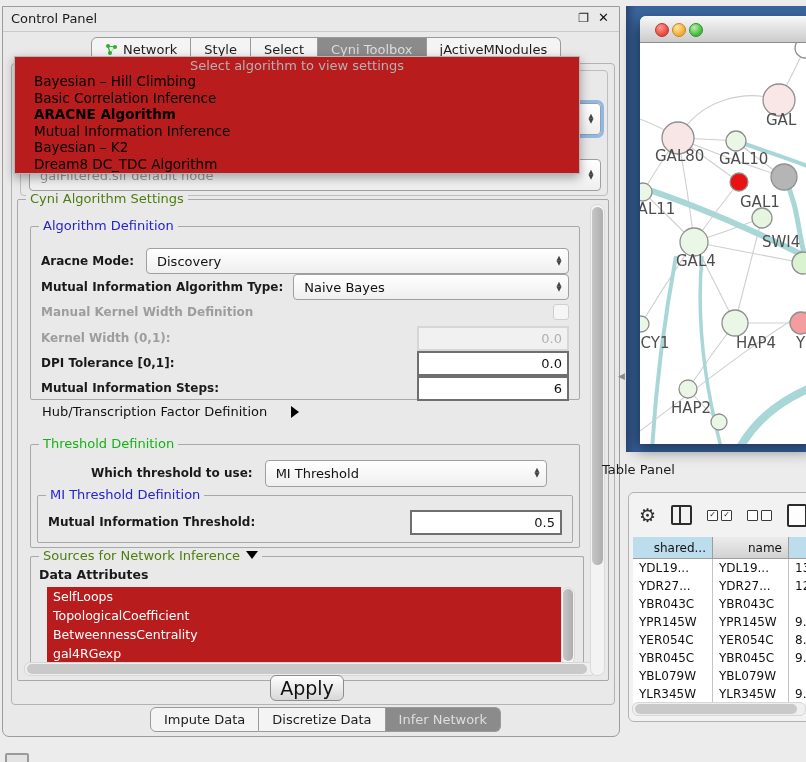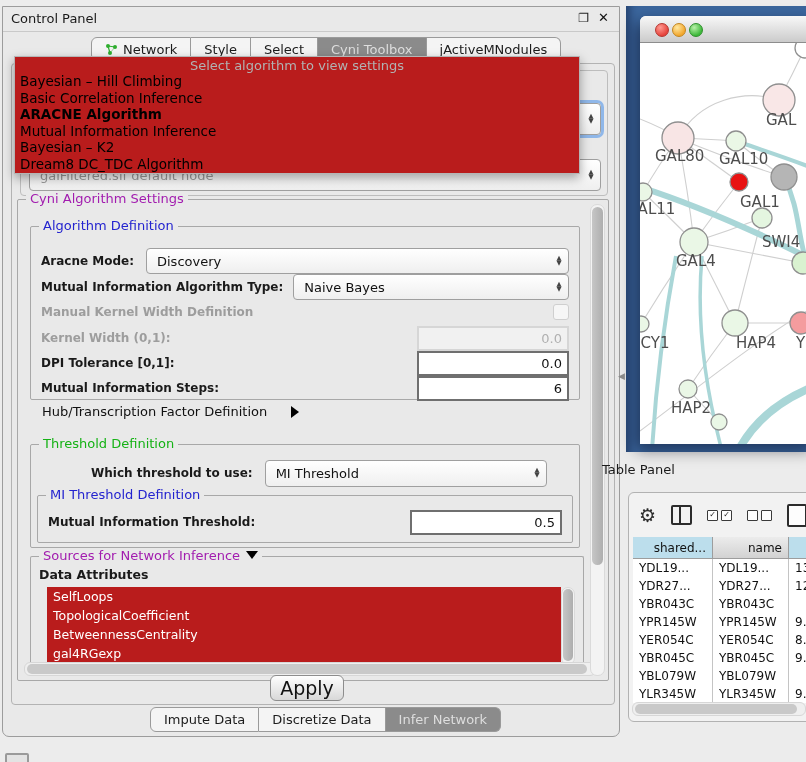--- a/index.html
+++ b/index.html
@@ -31,25 +31,25 @@
      display:flex;align-items:center;font-size:13px;color:#111;cursor:default;}
   .combo .val{padding-left:10px;flex:1;white-space:nowrap;overflow:hidden;}
   .combo .stepper{width:18px;align-self:stretch;display:flex;flex-direction:column;align-items:center;
      justify-content:center;font-size:6.5px;line-height:5px;color:#444;}
   .combo.focusring{box-shadow:0 0 0 3px rgba(96,156,233,.65);}
   .combo.ghost .val{color:#9a9a9a;}
   
   #algo-popup{left:14px;top:56px;width:564px;height:116px;background:#b91c1c;border:1px solid #b5b5b5;
      box-shadow:0 4px 10px rgba(0,0,0,.35);z-index:50;}
   #algo-prompt{height:15px;text-align:center;font-size:13px;color:#b2b2b2;padding-top:1px;}
-  .dd-item{height:16.6px;line-height:16.6px;padding-left:5px;font-size:13.5px;color:#000;cursor:default;}
+  .dd-item{height:16.6px;line-height:16.6px;padding-left:19px;font-size:13.5px;color:#000;cursor:default;}
   .dd-item.bold{font-weight:bold;}
   
   .fs{position:absolute;border:1px solid #a8a8a8;border-radius:2px;}
-  .fs>.legend{position:absolute;top:-9px;left:8px;background:#e9e9e9;padding:0 4px;font-size:13px;color:#a21caf;}
+  .fs>.legend{position:absolute;top:-9px;left:8px;background:#e9e9e9;padding:0 4px;font-size:13px;color:#4d7c0f;}
   .legend.blue{color:#2323cf;}
   .legend.green{color:#15b215;}
   #fs-settings{left:14px;top:192px;width:590px;height:480px;}
   
   .r{position:absolute;left:10px;right:10px;height:24px;display:flex;align-items:center;}
   .lb{font-size:12px;font-weight:bold;color:#1a1a1a;white-space:nowrap;}
   .lb.dis{color:#9d9d9d;}
   .num{height:21px;width:138px;margin-left:auto;background:#fff;border:2px solid #6f6f6f;
      font-size:13px;text-align:right;padding:0 5px;line-height:21px;}
   .num.dis{border:2px solid #d6d6d6;background:#f1f1f1;color:#b0b0b0;}

